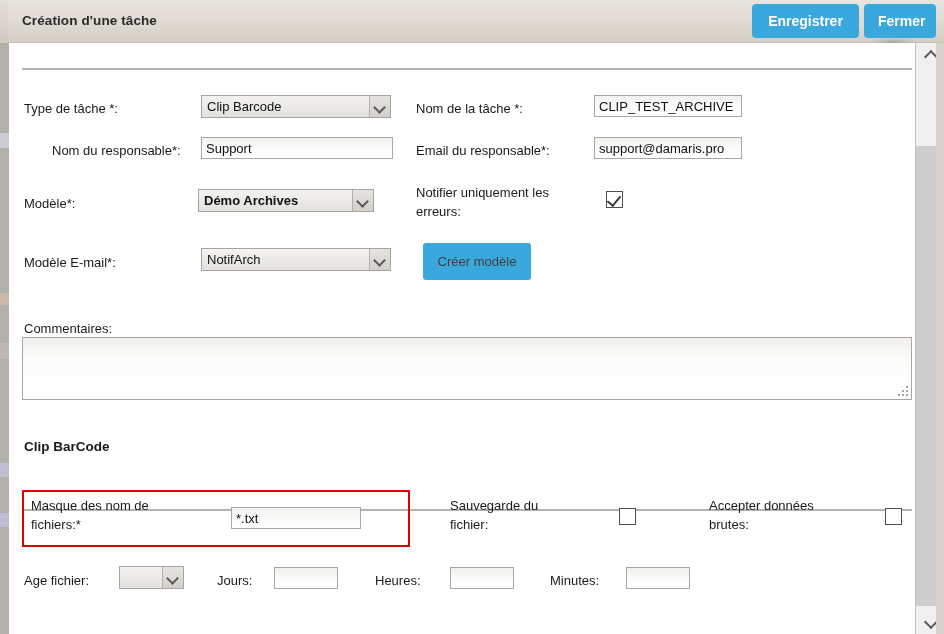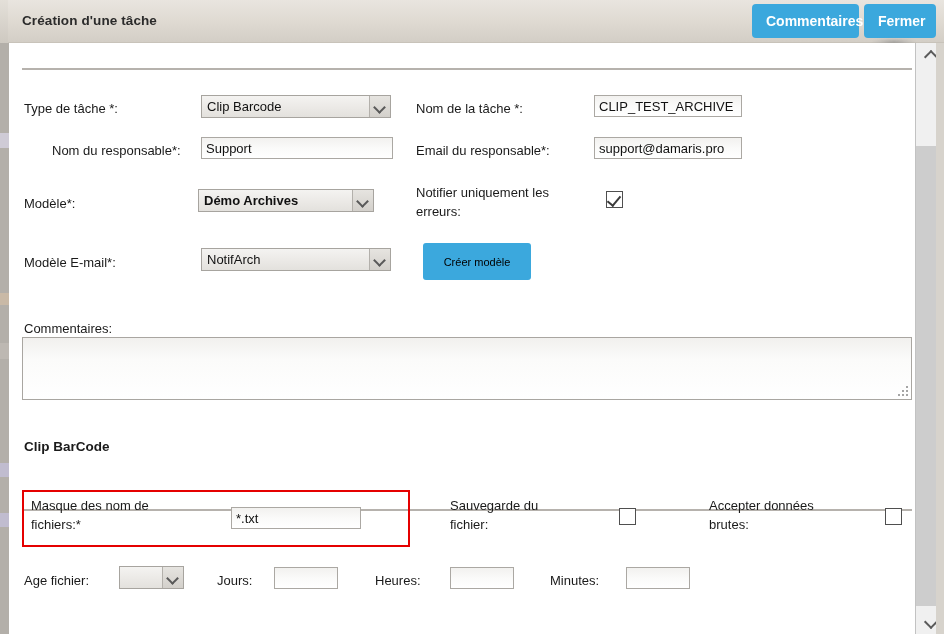--- a/index.html
+++ b/index.html
@@ -197,23 +197,23 @@
     border-right: 2px solid #3a3a3a;
     border-bottom: 2px solid #3a3a3a;
     transform: rotate(40deg);
   }
 
   .btn-create {
     position: absolute;
     background: #3ba8dd;
     border: none;
     border-radius: 3px;
-    color: #000000;
+    color: #404040;
     font-family: "Liberation Sans", sans-serif;
-    font-size: 11px;
+    font-size: 13px;
     cursor: pointer;
     box-sizing: border-box;
   }
 
   .ta-wrap {
     position: absolute;
     border: 1px solid #a9a6a1;
     background: linear-gradient(to bottom, #f1f0ee 0%, #fbfbfa 35%, #ffffff 100%);
     box-sizing: border-box;
   }
@@ -280,21 +280,21 @@
   }
 </style>
 </head>
 <body>
 
 <div class="app">
 
   <div class="titlebar">
     <div class="titlebar-left-nub"></div>
     <div class="title-text">Création d'une tâche</div>
-    <button class="btn-primary btn-save">Commentaires</button>
+    <button class="btn-primary btn-save">Enregistrer</button>
     <button class="btn-primary btn-close">Fermer</button>
   </div>
   <div class="shadow-blob"></div>
 
   <div class="left-rail"></div>
   <div class="left-rail-hint"></div>
 
   <div class="content">
 
     <div class="hr hr-top"></div>

